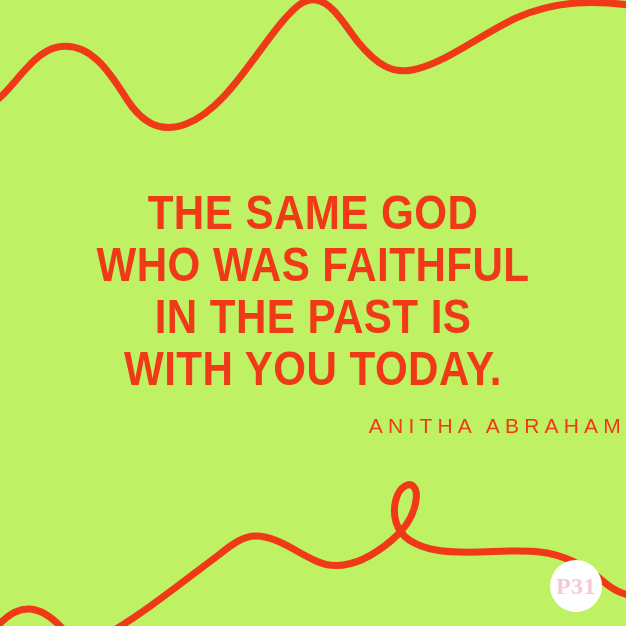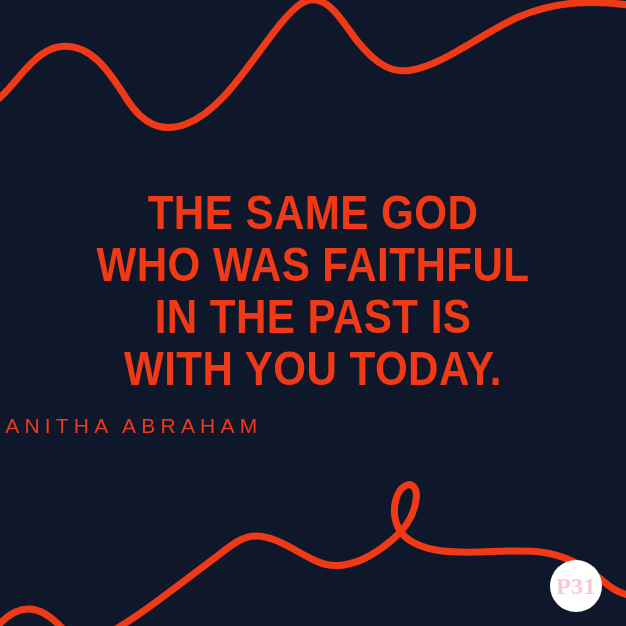--- a/index.html
+++ b/index.html
@@ -5,21 +5,21 @@
   html, body {
     margin: 0;
     padding: 0;
     background: #ffffff;
   }
   #quote-card {
     position: relative;
     width: 626px;
     height: 626px;
     overflow: hidden;
-    background: #0f172a;
+    background: #bef264;
     font-family: "Liberation Sans", sans-serif;
     user-select: none;
   }
   #decor-layer {
     position: absolute;
     left: 0;
     top: 0;
     width: 626px;
     height: 626px;
     pointer-events: none;
@@ -52,21 +52,21 @@
     letter-spacing: 0.5px;
     transform: scaleX(0.86);
     transform-origin: center center;
     white-space: nowrap;
   }
   #attribution {
     position: absolute;
     top: 414px;
     left: 0;
     right: 0;
-    text-align: left;
+    text-align: right;
     color: #F03A17;
     font-family: "Liberation Sans", sans-serif;
     font-weight: 400;
     font-size: 21px;
     line-height: 24px;
     letter-spacing: 5.2px;
     text-indent: 5.2px;
     white-space: nowrap;
   }
   #logo-badge {

